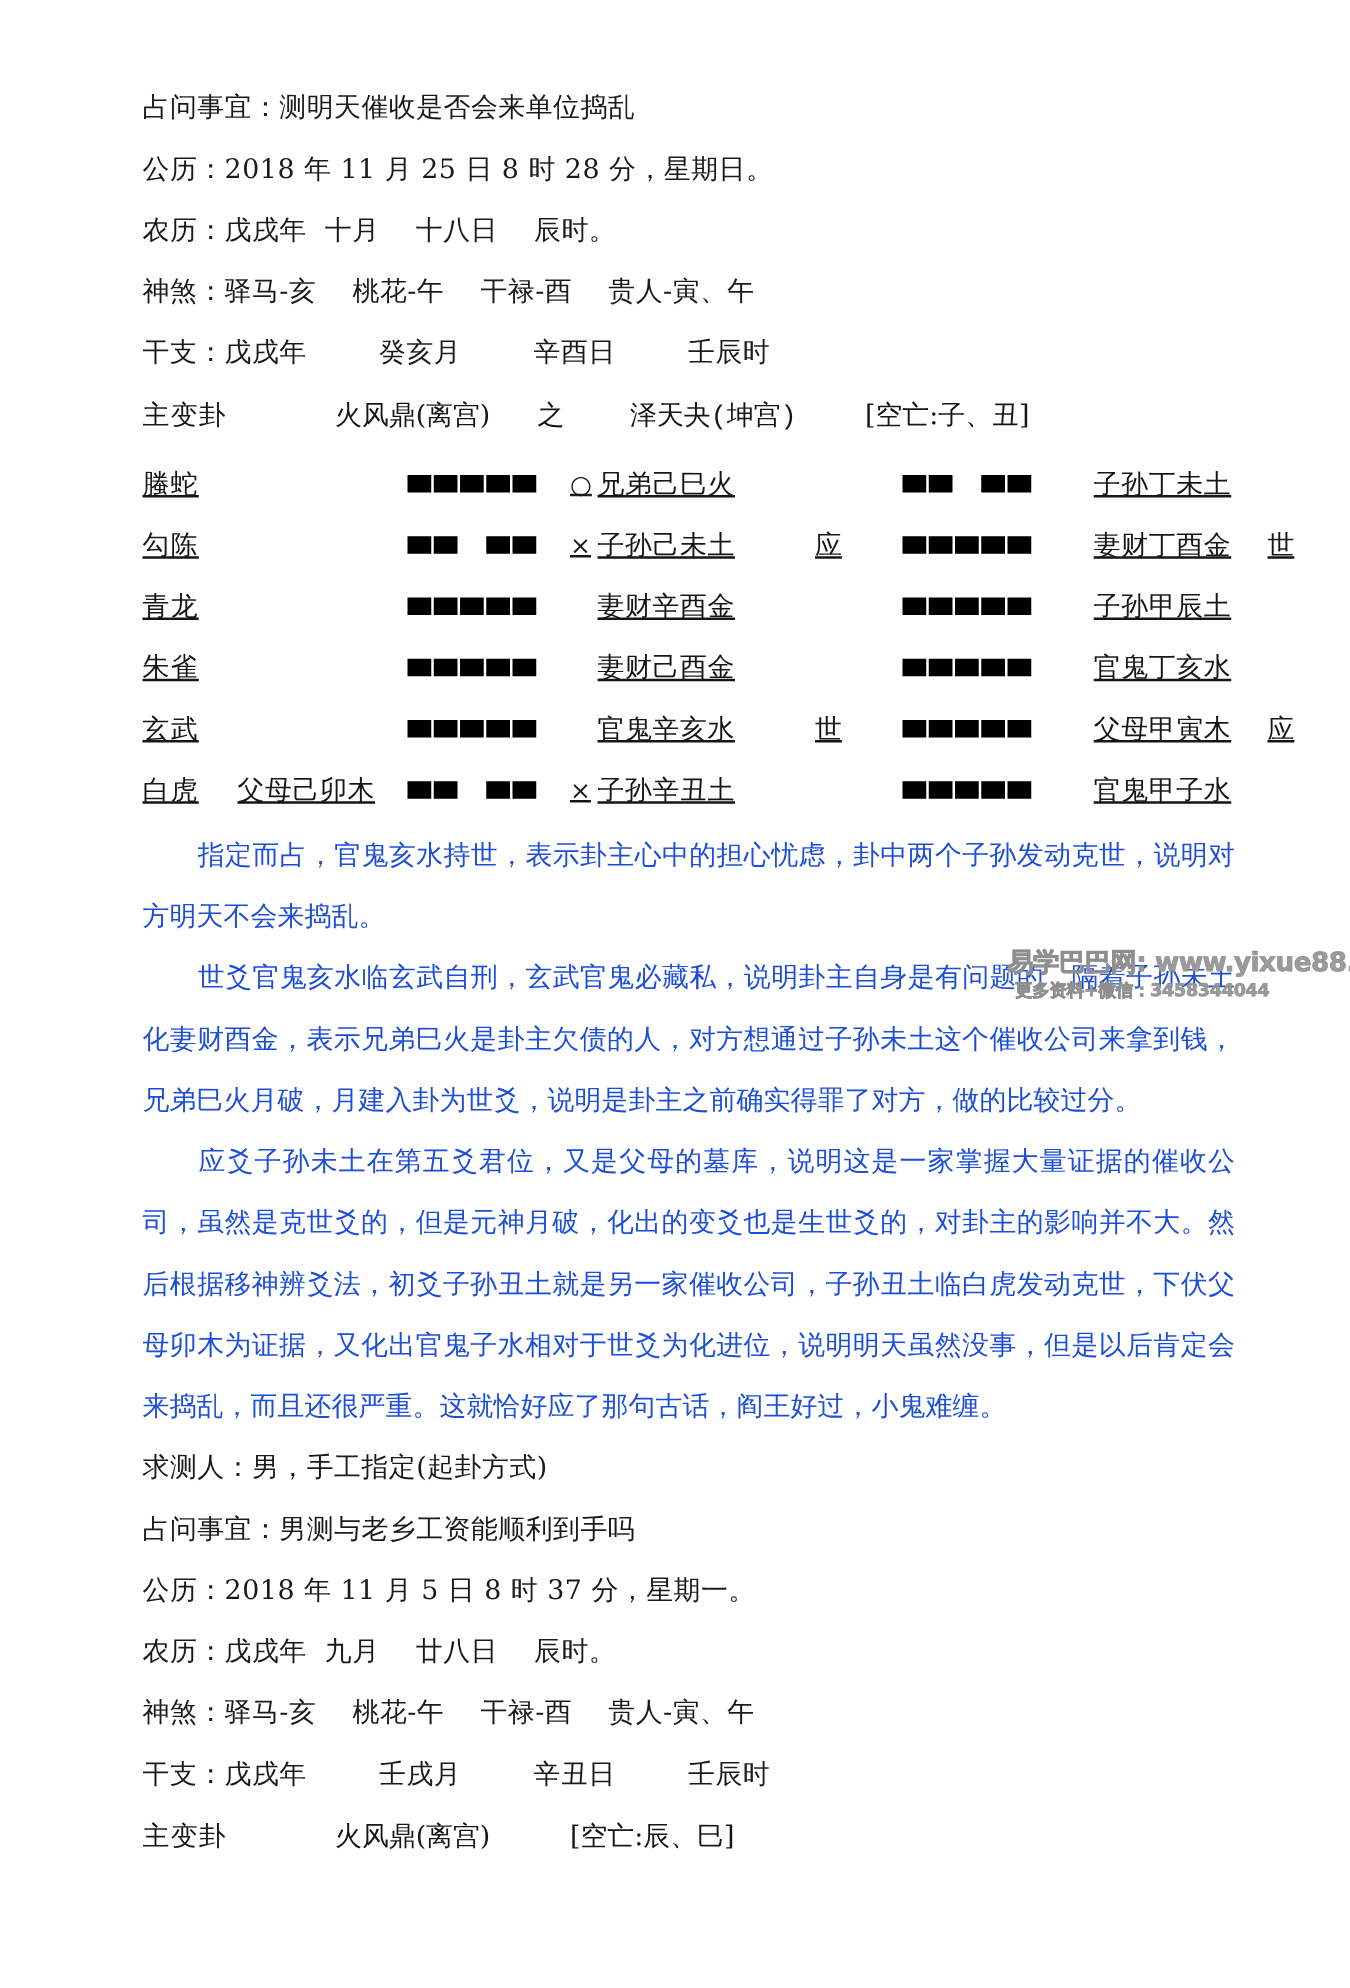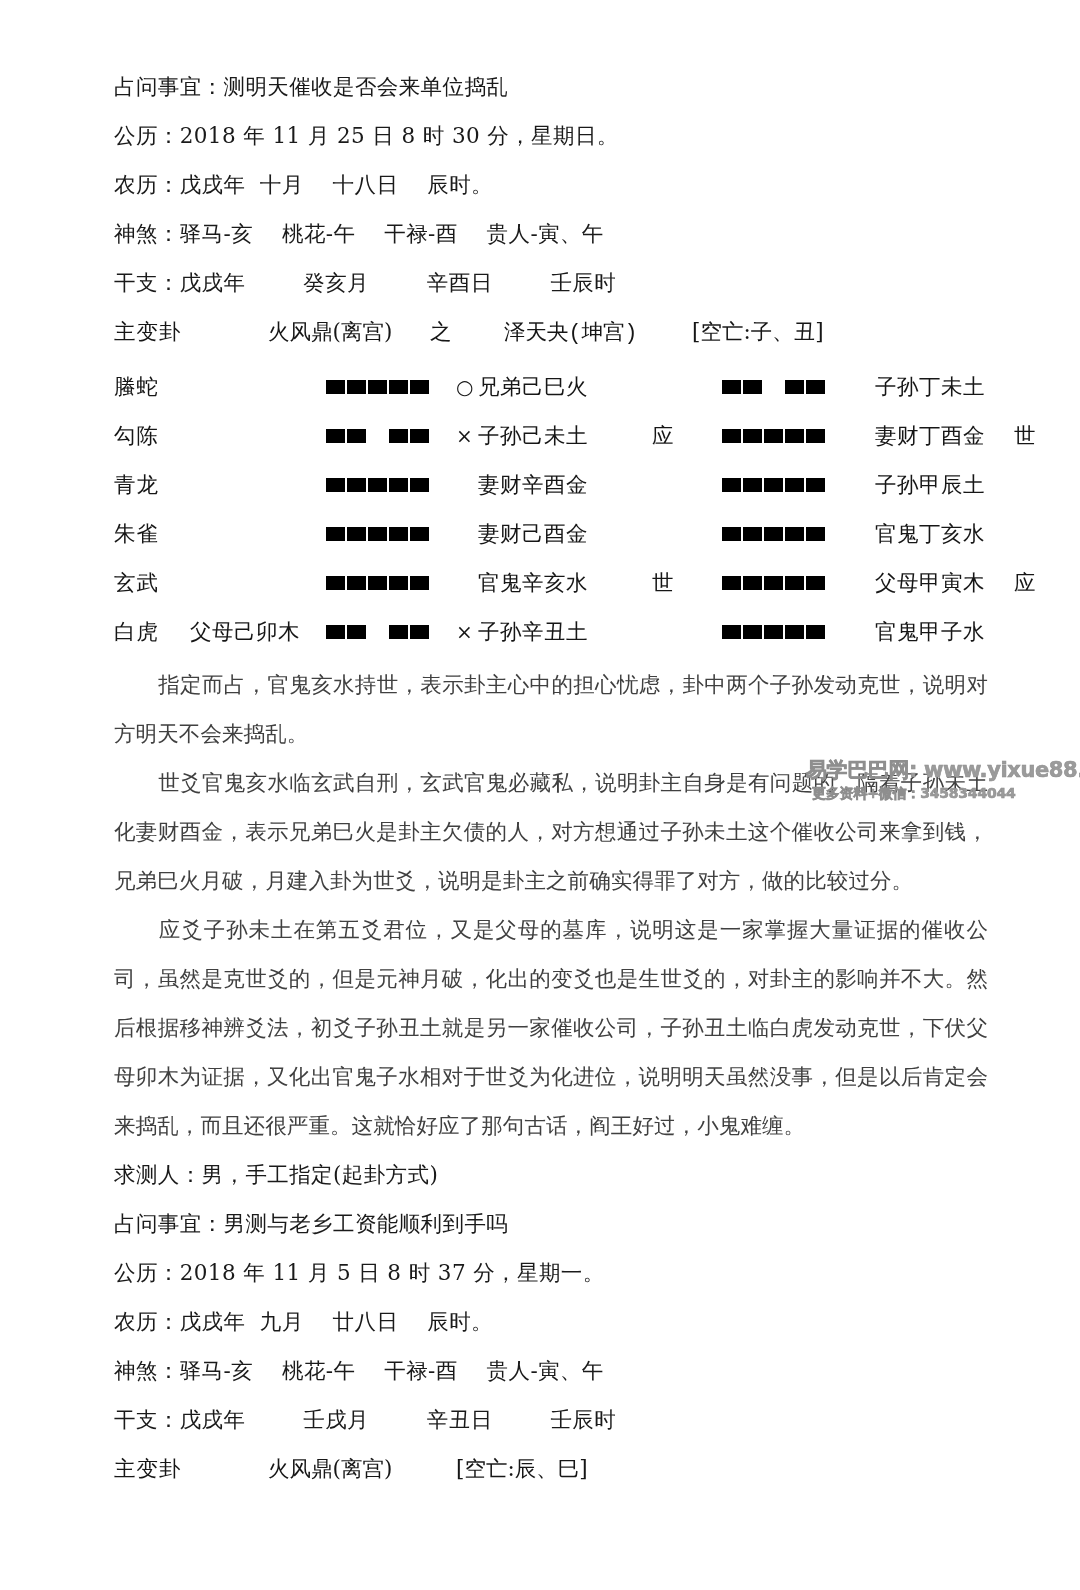--- a/index.html
+++ b/index.html
@@ -32,29 +32,30 @@
     white-space: pre;
     letter-spacing: 0.4px;
     color: #1a1a1a;
   }
   .para {
     font-size: 21.5px;
     line-height: 49px;
     text-align: justify;
     text-justify: inter-character;
     letter-spacing: 0.1px;
-    color: #404040;
+    color: #1d4ed8;
     margin: 0;
   }
   .para .indent { display: inline-block; width: 44px; }
 
   
   .hex-table {
     margin-top: 6px;
     margin-bottom: 4px;
+    text-decoration: underline;
   }
   .hex-row {
     display: flex;
     align-items: center;
     height: 49px;
     font-size: 21.5px;
     white-space: nowrap;
   }
   .col-spirit {
     width: 76px;
@@ -156,21 +157,21 @@
     line-height: 23px;
     padding-left: 6px;
   }
 </style>
 </head>
 <body>
 
 <div class="page">
 
   <div class="line">占问事宜：测明天催收是否会来单位捣乱</div>
-  <div class="line">公历：2018 年 11 月 25 日 8 时 30 分，星期日。</div>
+  <div class="line">公历：2018 年 11 月 25 日 8 时 28 分，星期日。</div>
   <div class="line">农历：戊戌年  十月    十八日    辰时。</div>
   <div class="line">神煞：驿马-亥    桃花-午    干禄-酉    贵人-寅、午</div>
   <div class="line">干支：戊戌年        癸亥月        辛酉日        壬辰时</div>
 
   <div class="hex-row" style="height:49px;">
     <span class="col-spirit">主变卦</span>
     <span style="display:inline-block;width:78px;"></span>
     <span style="display:inline-block;width:162px;">火风鼎(离宫)</span>
     <span style="display:inline-block;width:74px;text-align:left;">之</span>
     <span style="display:inline-block;width:188px;font-family:Liberation Mono, monospace;">泽天夬(坤宫)</span>

